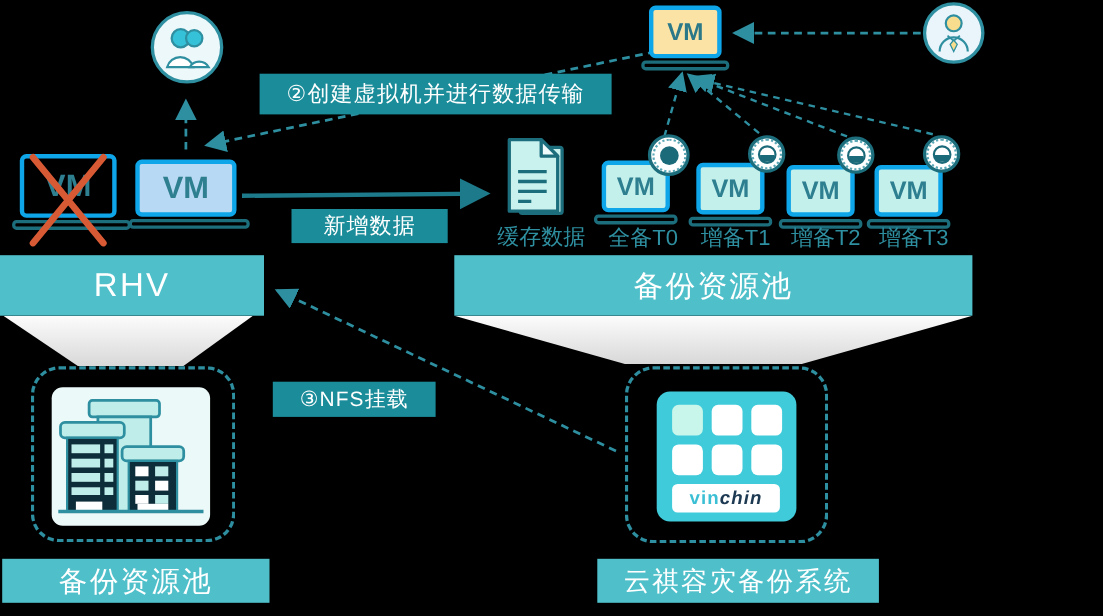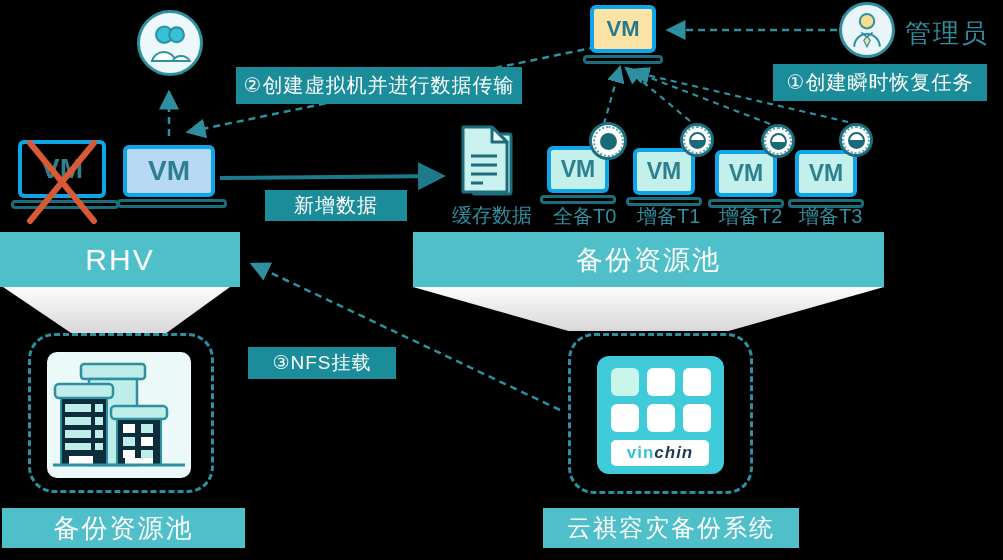--- a/index.html
+++ b/index.html
@@ -108,29 +108,27 @@
   </div>
 
   <div class="person-circle" style="left:839px;top:2px;width:56px;height:56px;background:#eaf4fb;">
     <svg width="40" height="40" viewBox="0 0 50 50">
       <circle cx="25" cy="14" r="9" fill="#f7dd8d" stroke="#2e8fa0" stroke-width="2.5"></circle>
       <path d="M9 46 a16 16 0 0 1 32 0" fill="none" stroke="#2e8fa0" stroke-width="2.5"></path>
       <path d="M18 28 L25 34 L32 28" fill="none" stroke="#2e8fa0" stroke-width="2"></path>
       <polygon points="25,33 29,38 25,46 21,38" fill="#f7dd8d" stroke="#2e8fa0" stroke-width="1.5"></polygon>
     </svg>
   </div>
-  <div class="side-label" style="left:905px;top:16px;">管理员</div>
 
   <div class="laptop" style="left:590px;top:5px;">
     <div class="screen" style="width:66px;height:48px;background:#fbe3a6;font-size:22px;color:#2a7888;">VM</div>
     <div class="base" style="width:74px;margin-left:-7px;"></div>
   </div>
 
-  <div class="step-banner" style="left:773px;top:64px;width:214px;height:37px;">①创建瞬时恢复任务</div>
-  <div class="step-banner" style="left:236px;top:67px;width:286px;height:37px;">②创建虚拟机并进行数据传输</div>
+  <div class="step-banner" style="left:236px;top:67px;width:320px;height:37px;">②创建虚拟机并进行数据传输</div>
   <div class="step-banner" style="left:248px;top:347px;width:148px;height:32px;font-size:19px;">③NFS挂载</div>
   <div class="step-banner" style="left:265px;top:190px;width:142px;height:31px;">新增数据</div>
 
   <div class="laptop" style="left:18px;top:140px;">
     <div class="screen" style="width:88px;height:58px;background:transparent;font-size:28px;">VM</div>
     <div class="base" style="width:102px;margin-left:-7px;"></div>
   </div>
   <svg id="xmark" width="1003" height="560">
     <path d="M30,143 L94,221 M94,143 L30,221" stroke="#d85a35" stroke-width="6" stroke-linecap="round" fill="none"></path>
   </svg>

